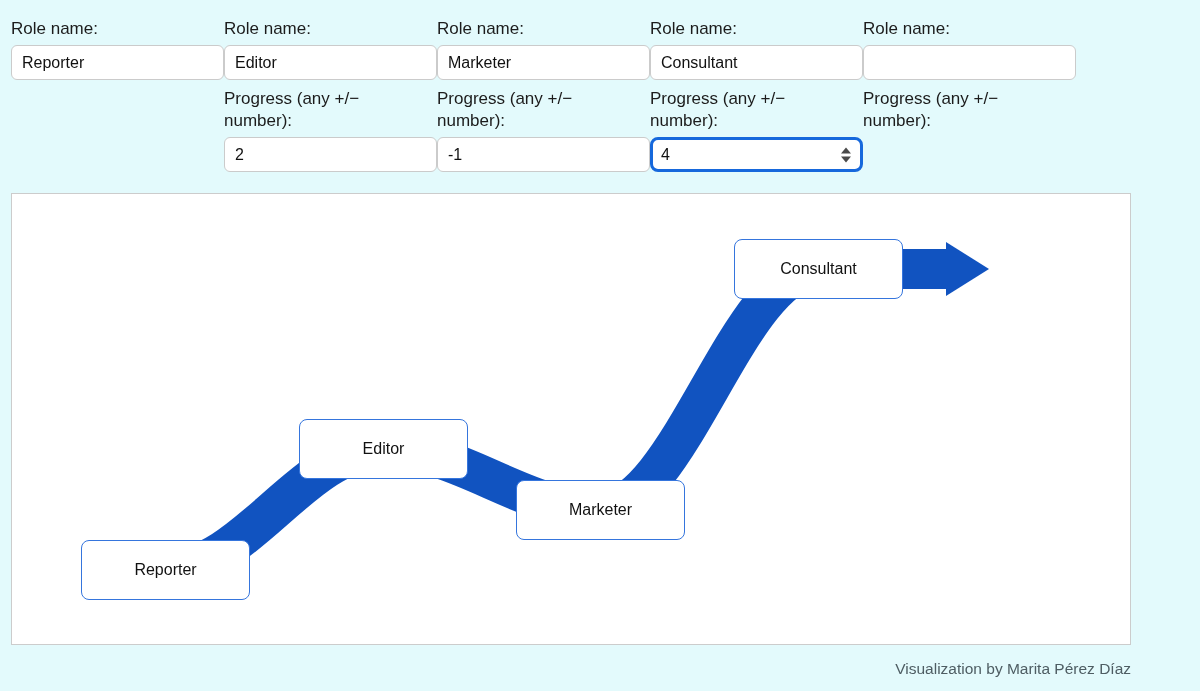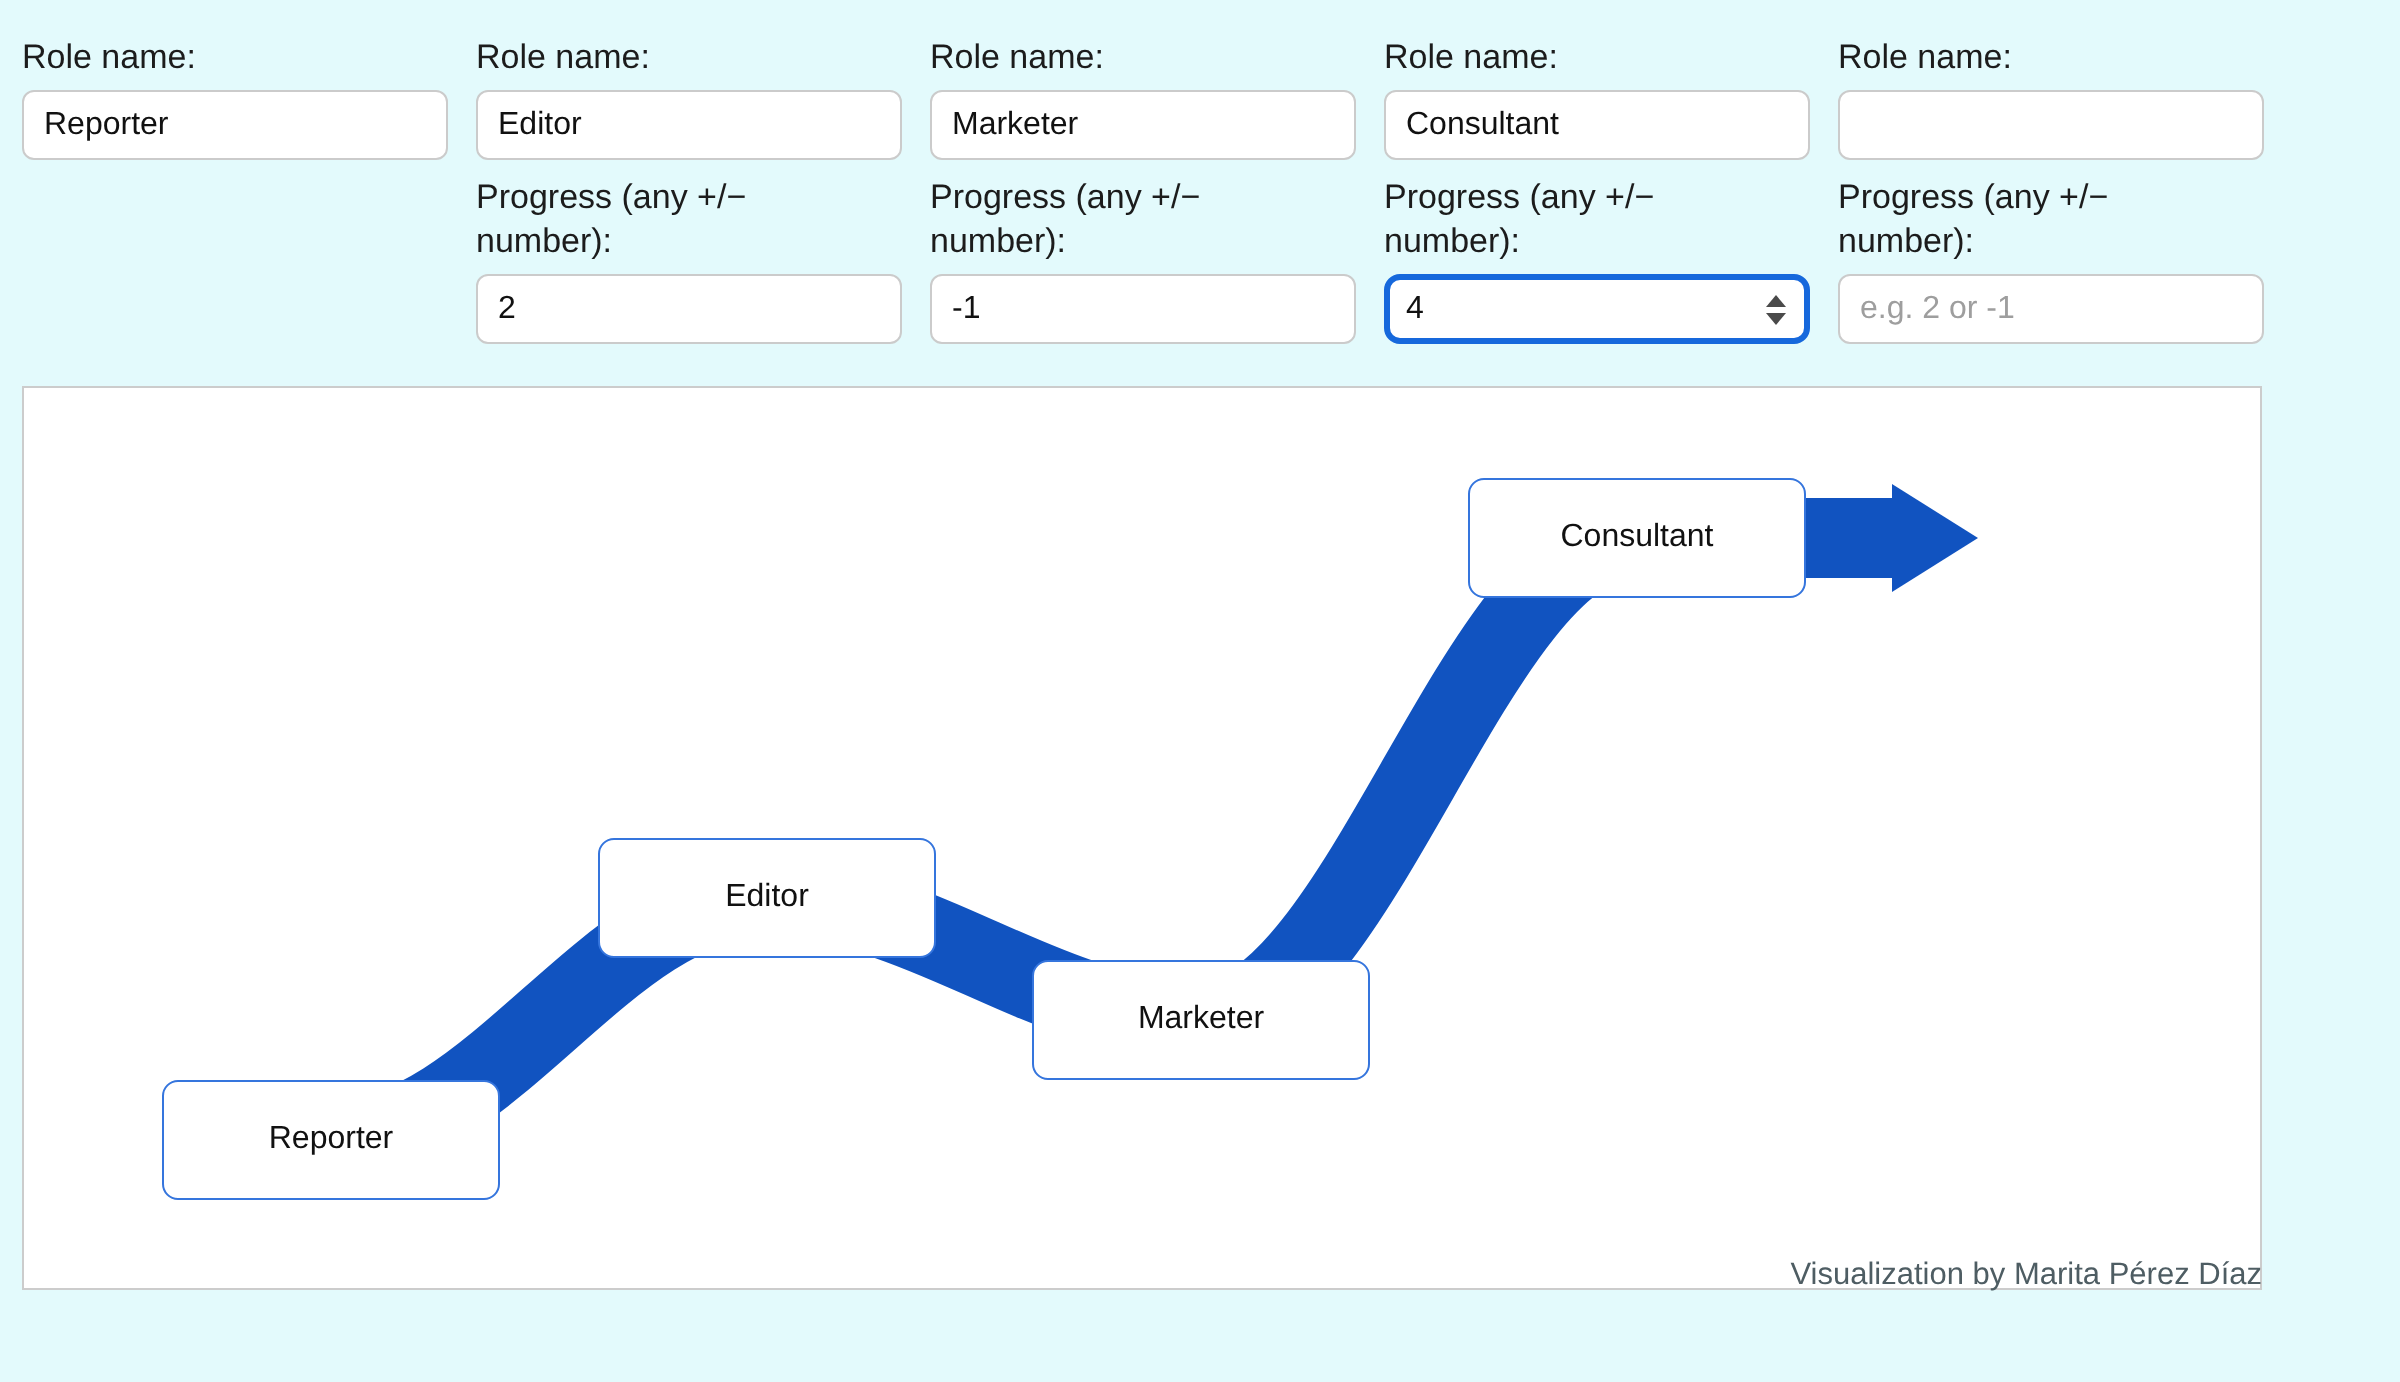--- a/index.html
+++ b/index.html
@@ -5,21 +5,20 @@
   * { box-sizing: border-box; margin: 0; padding: 0; }
   html, body {
     width: 1200px; height: 691px;
     background: #e3fafc;
     font-family: "Liberation Sans", sans-serif;
     overflow: hidden;
   }
   
   .form-row {
     display: flex;
-    gap: 14px;
     padding: 18px 0 0 11px;
   }
   .col { width: 213px; display: flex; flex-direction: column; }
   .field-label {
     font-size: 17px;
     color: #1c1c1c;
     line-height: 22px;
     margin-bottom: 5px;
   }
   .progress-label {
@@ -83,21 +82,21 @@
     font-size: 16px;
     color: #111111;
   }
   .node-reporter   { left: 69px;  top: 346px; }
   .node-editor     { left: 287px; top: 225px; }
   .node-marketer   { left: 504px; top: 286px; }
   .node-consultant { left: 722px; top: 45px;  }
   
   .footer {
     position: absolute;
-    left: 11px; top: 629px;
+    left: 11px; top: 660px;
     width: 1120px;
     text-align: right;
     font-size: 15.5px;
     color: #4e5d63;
   }
 </style>
 </head>
 <body>
 
 <div class="form-row">
@@ -131,21 +130,20 @@
         <span class="spin-up"></span>
         <span class="spin-down"></span>
       </span>
     </div>
   </div>
 
   <div class="col">
     <label class="field-label">Role name:</label>
     <input class="text-field" type="text" value="" style="">
     <label class="field-label progress-label">Progress (any +/− number):</label>
-    <input class="text-field" type="text" placeholder="e.g. 2 or -1" style="">
   </div>
 
 </div>
 
 <div class="panel">
   <svg width="1120" height="452" viewBox="0 0 1120 452">
     <path d="M 154 376
              C 234 376 291 255 371 255
              C 451 255 508 316 588 316
              C 668 316 726 75 806 75

